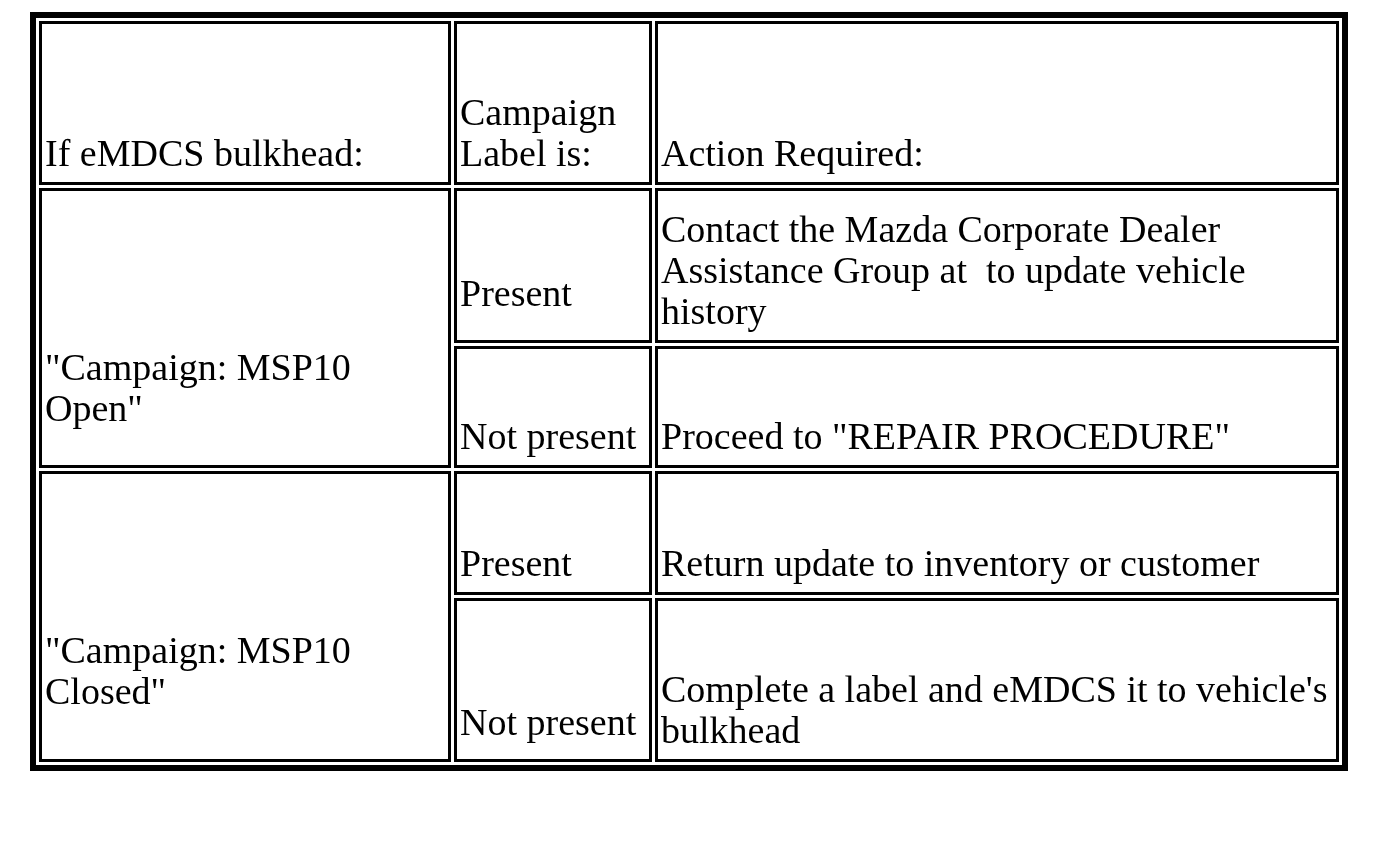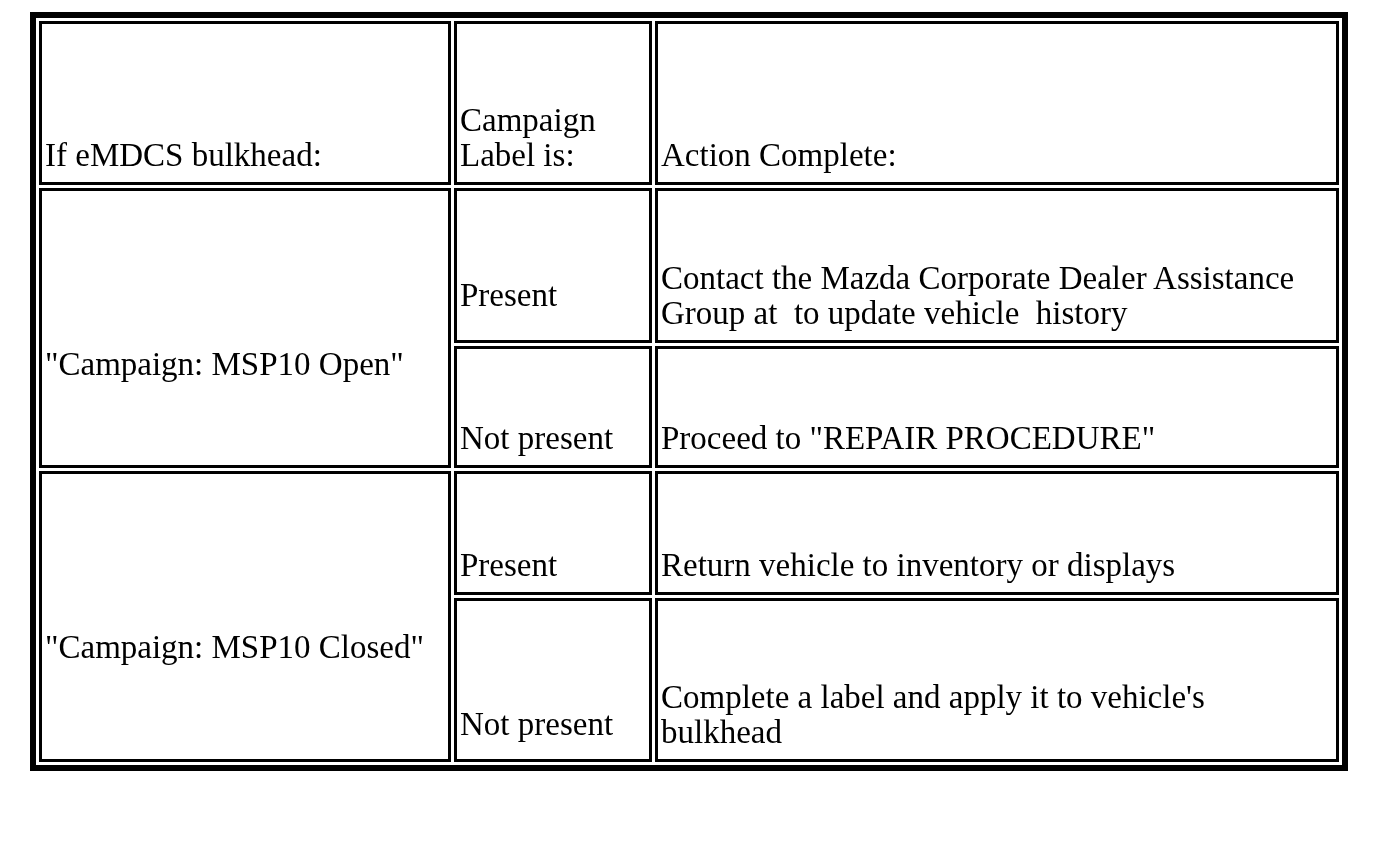--- a/index.html
+++ b/index.html
@@ -24,21 +24,21 @@
     border: 6px solid #000000;
     border-collapse: separate;
     border-spacing: 3px;
     table-layout: fixed;
     background: #ffffff;
   }
   td {
     border: 3px solid #000000;
     vertical-align: bottom;
     padding: 2px 4px 8px 3px;
-    font-size: 33px;
+    font-size: 38px;
     line-height: 1.08;
     white-space: pre-wrap;
     overflow: hidden;
     word-wrap: break-word;
   }
   tr.row-header   { height: 164px; }
   tr.row-open-1   { height: 155px; }
   tr.row-open-2   { height: 122px; }
   tr.row-closed-1 { height: 124px; }
   tr.row-closed-2 { height: 164px; }
@@ -56,38 +56,38 @@
 <table class="decision-table">
   <colgroup>
     <col style="width:412px">
     <col style="width:198px">
     <col style="width:684px">
   </colgroup>
   <tbody>
     <tr class="row-header">
       <td>If eMDCS bulkhead:</td>
       <td>Campaign Label is:</td>
-      <td>Action Complete:</td>
+      <td>Action Required:</td>
     </tr>
 
     <tr class="row-open-1">
       <td class="campaign-cell" rowspan="2">"Campaign: MSP10 Open"</td>
       <td class="pad-deep">Present</td>
       <td>Contact the Mazda Corporate Dealer Assistance Group at  to update vehicle  history</td>
     </tr>
 
     <tr class="row-open-2">
       <td>Not present</td>
       <td>Proceed to "REPAIR PROCEDURE"</td>
     </tr>
 
     <tr class="row-closed-1">
       <td class="campaign-cell" rowspan="2">"Campaign: MSP10 Closed"</td>
       <td>Present</td>
-      <td>Return vehicle to inventory or displays</td>
+      <td>Return update to inventory or customer</td>
     </tr>
 
     <tr class="row-closed-2">
       <td class="pad-mid">Not present</td>
-      <td>Complete a label and apply it to vehicle's bulkhead</td>
+      <td>Complete a label and eMDCS it to vehicle's bulkhead</td>
     </tr>
   </tbody>
 </table>
 
 </body></html>

